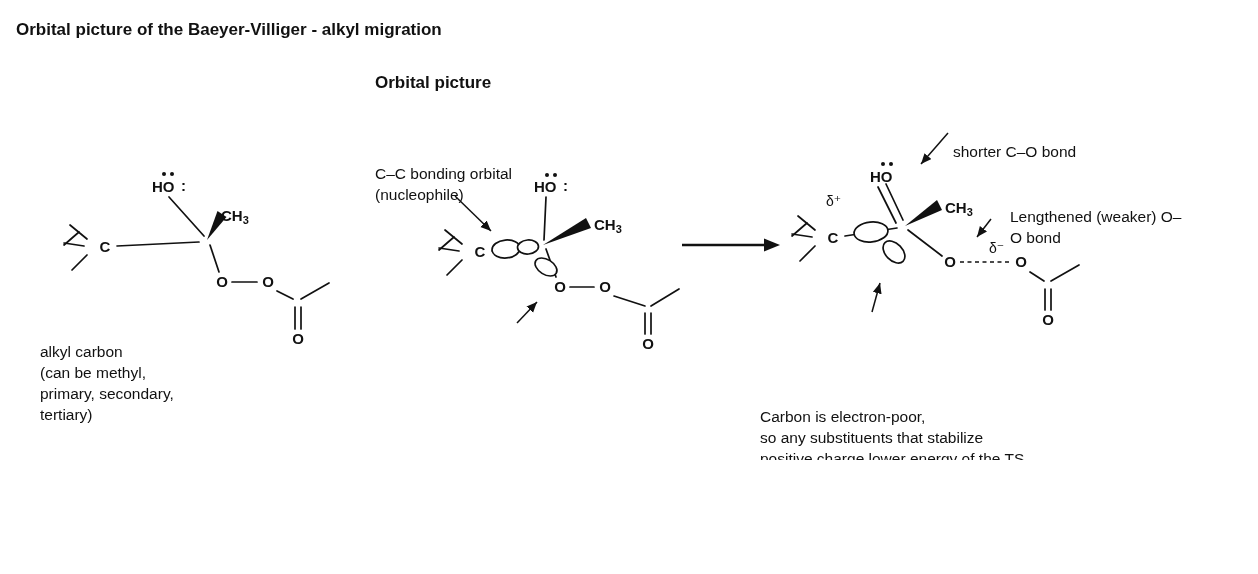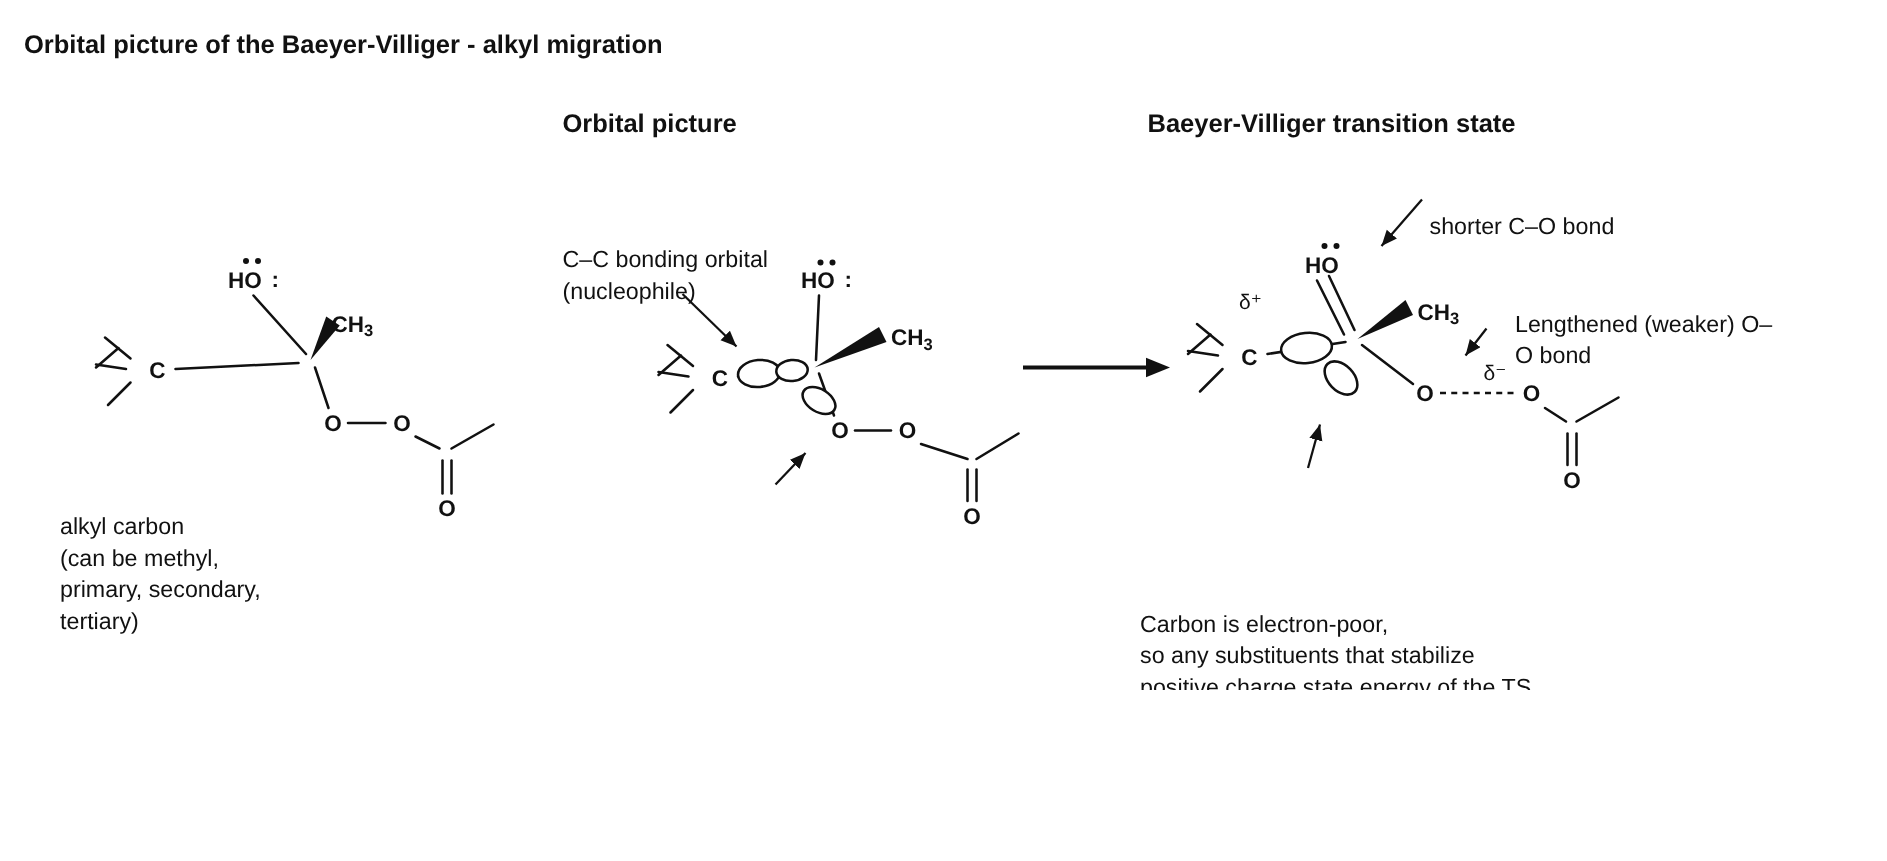--- a/index.html
+++ b/index.html
@@ -118,21 +118,20 @@
       <text class="atom" x="278" y="219" text-anchor="middle">O</text>
     </g>
   </svg>
 
 
   <svg class="abs" style="left:682px;top:231px" width="100" height="28" viewBox="0 0 100 28">
     <line x1="0" y1="14" x2="82" y2="14" stroke="#111" stroke-width="2.6"></line>
     <polygon points="82,7.5 98,14 82,20.5" fill="#111"></polygon>
   </svg>
 
-  <div class="abs panel-heading" style="left:765px;top:72px">Baeyer-Villiger transition state</div>
 
   <div class="abs note" style="left:953px;top:113px">shorter C–O bond</div>
   <div class="abs note" style="left:1010px;top:178px">Lengthened (weaker) O–
 O bond</div>
 
   <svg class="abs" style="left:790px;top:120px" width="320" height="220" viewBox="0 0 320 220">
     <defs>
       <marker id="ahr" markerWidth="9" markerHeight="8" refX="7" refY="3" orient="auto" markerUnits="strokeWidth">
         <path d="M0,0 L7,3 L0,6 Z" fill="#111"></path>
       </marker>
@@ -172,18 +171,18 @@
       </g>
       <text class="atom" x="160" y="147" text-anchor="middle">O</text>
       <text class="atom" x="231" y="147" text-anchor="middle">O</text>
       <text class="atom" x="258" y="205" text-anchor="middle">O</text>
     </g>
   </svg>
 
 
   <div class="abs note" style="left:760px;top:378px">Carbon is electron-poor,
 so any substituents that stabilize
-positive charge state energy of the TS</div>
+positive charge lower energy of the TS</div>
 
 
   <div class="abs note" style="left:760px;top:499px"><span>worst </span><span class="b">C</span><span> = worst</span></div>
 
 </div>
 
 </body></html>

